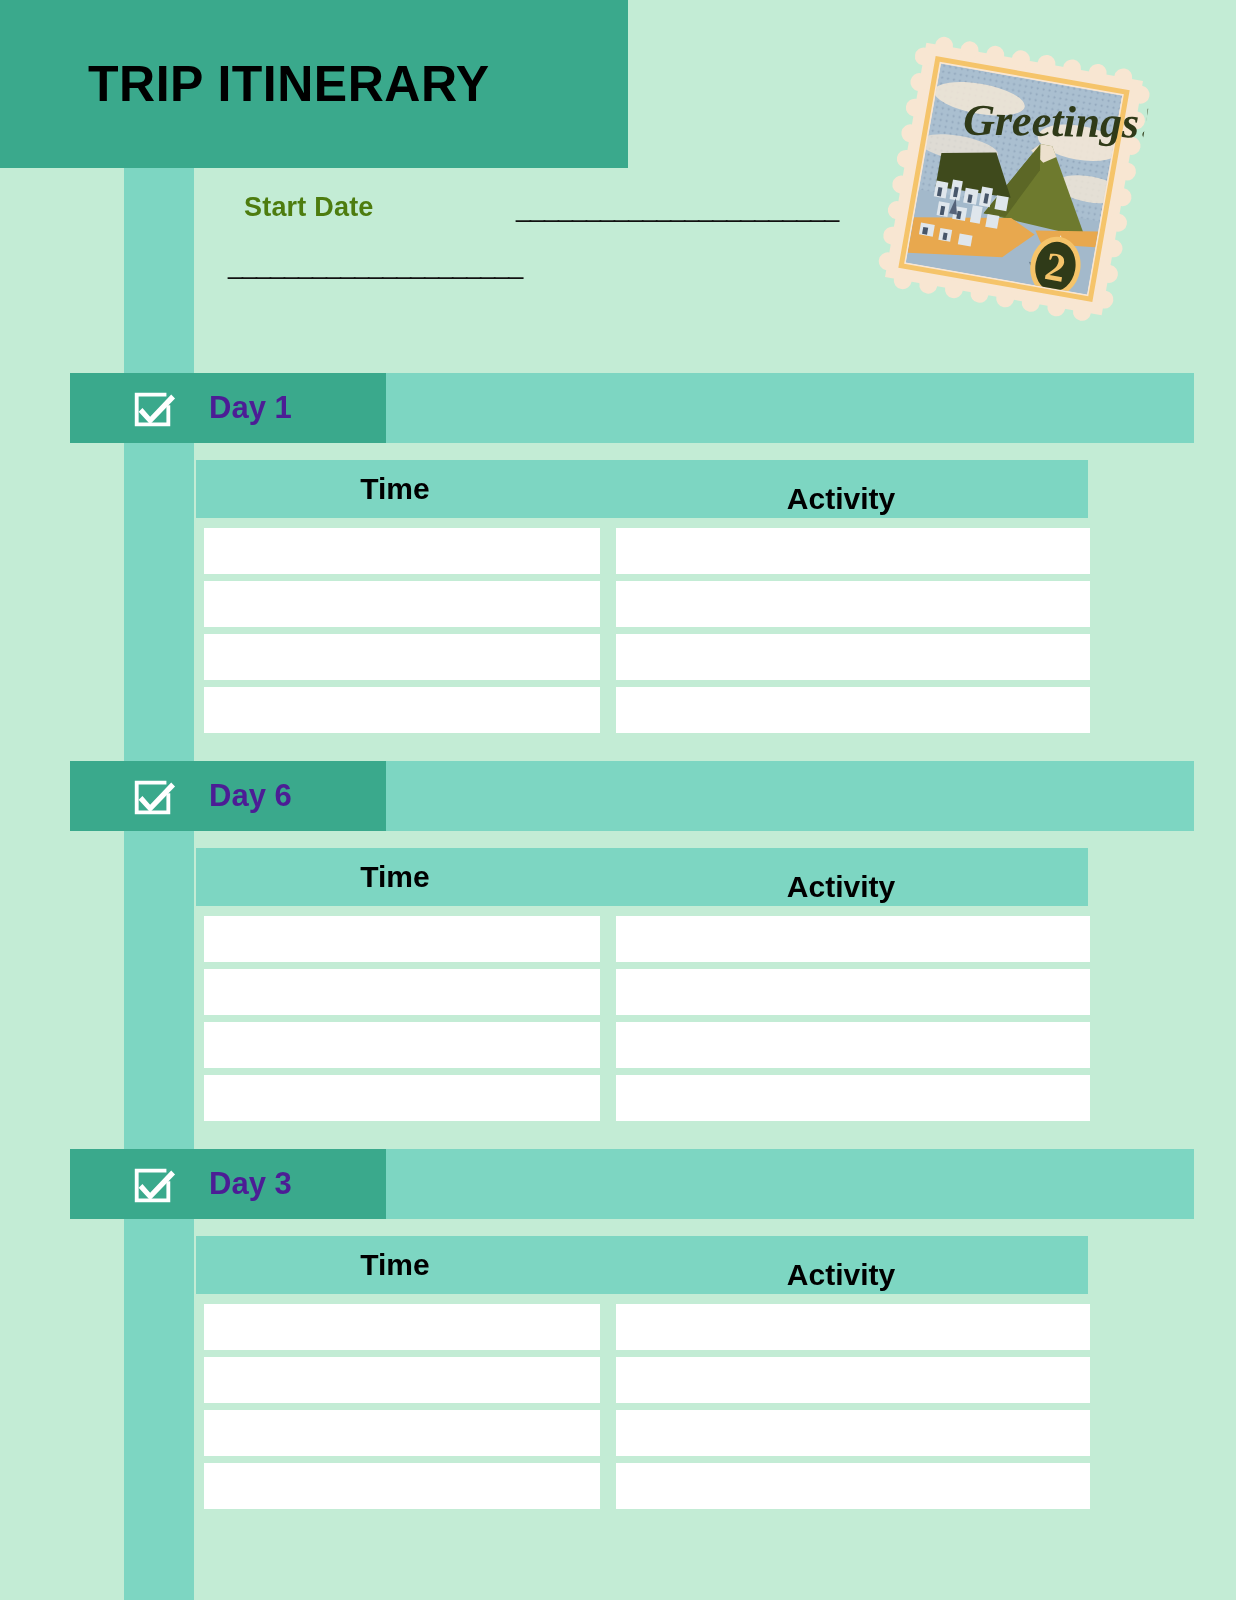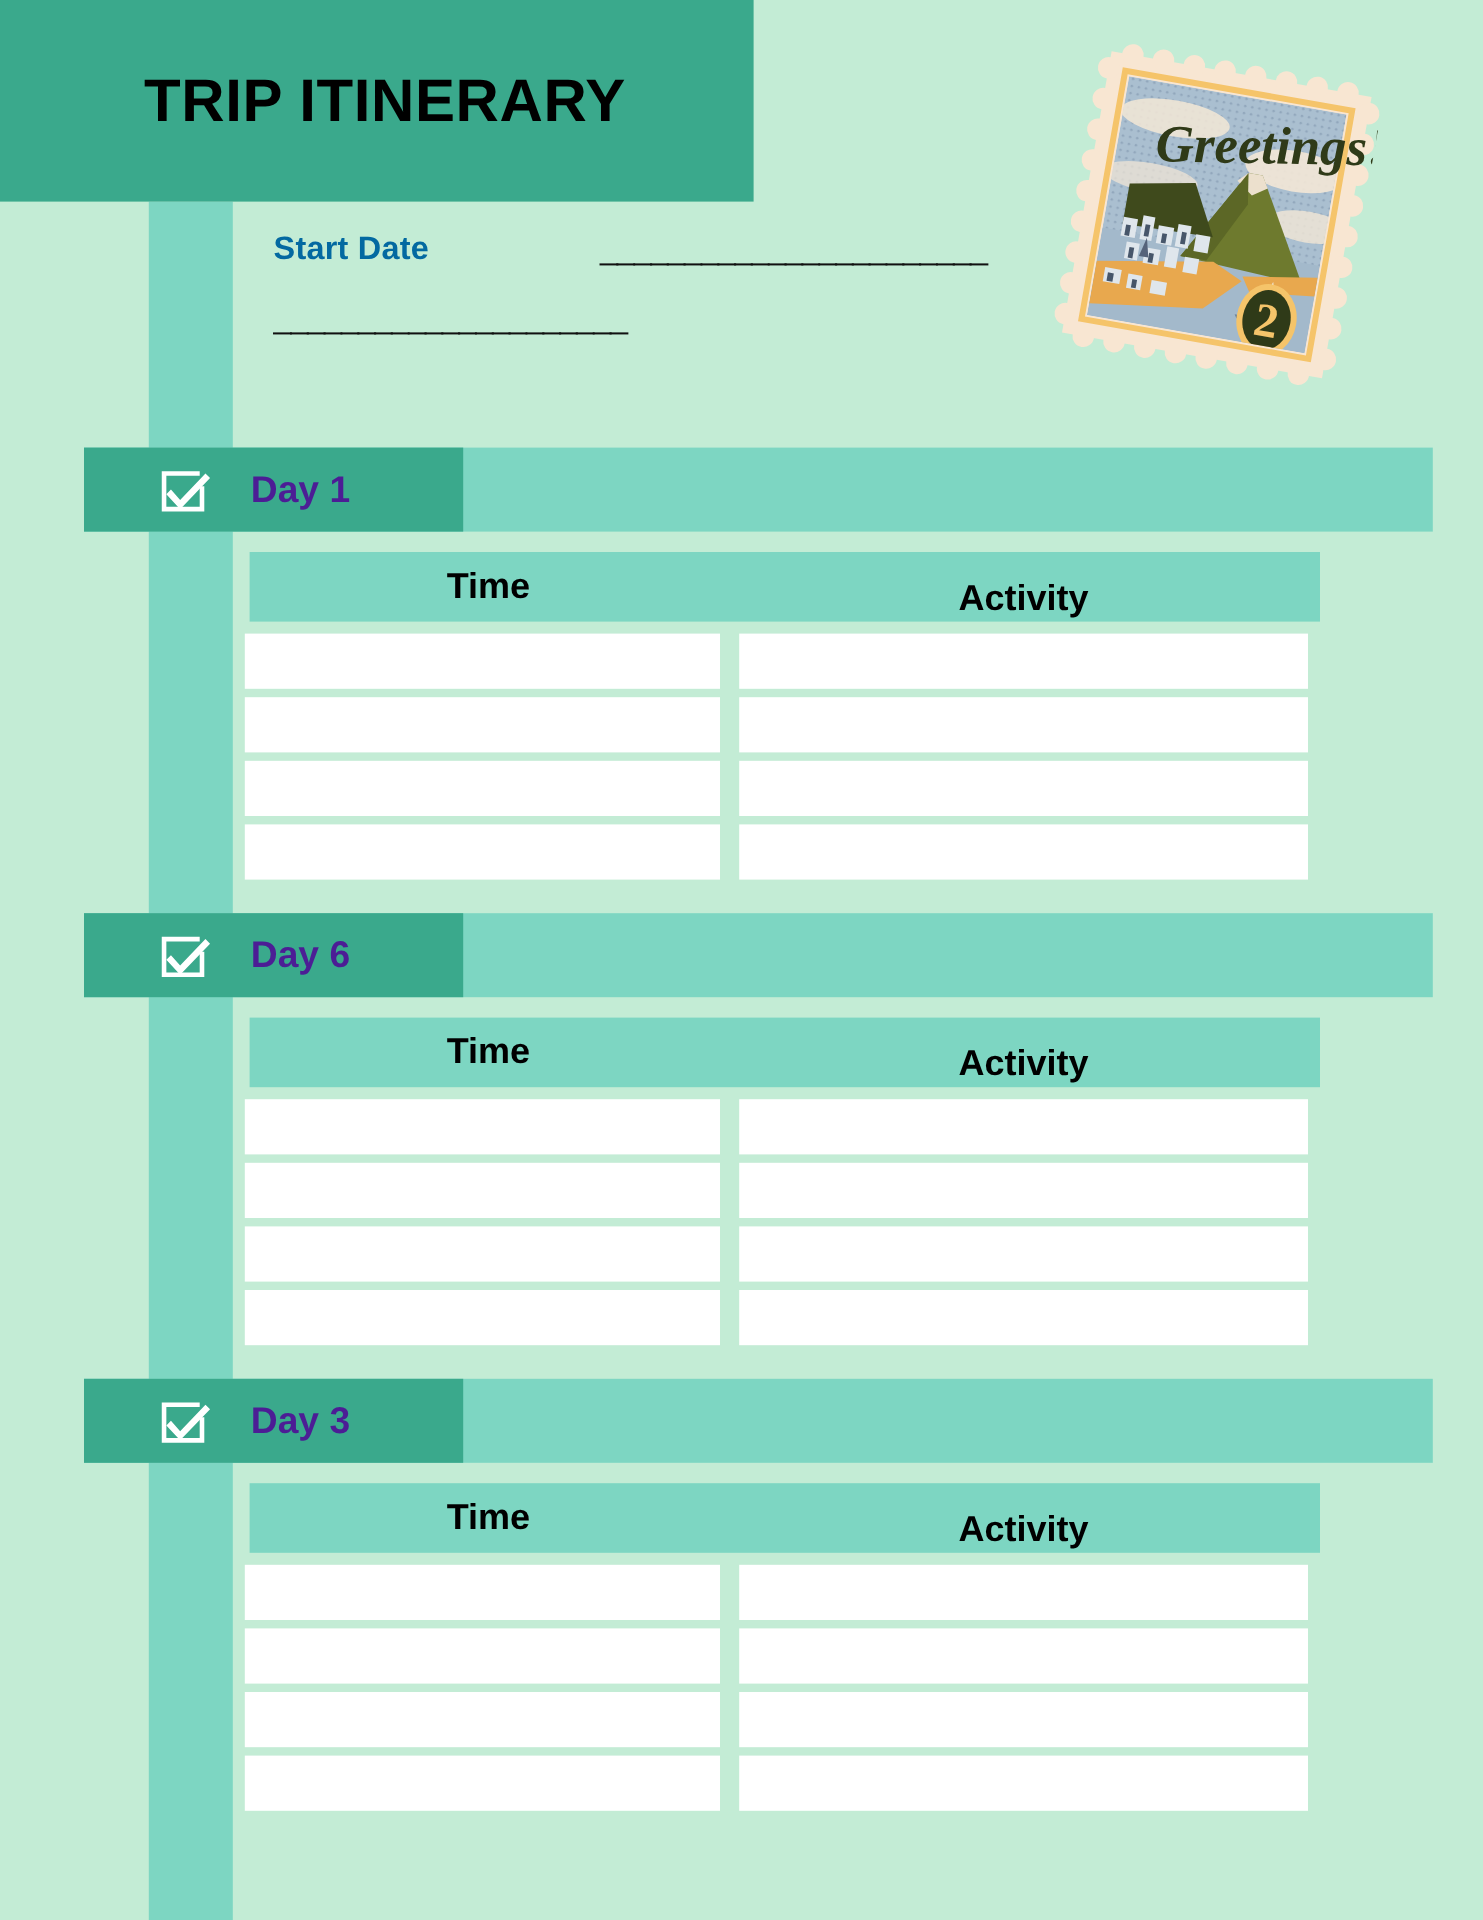--- a/index.html
+++ b/index.html
@@ -33,21 +33,21 @@
     left: 0;
     top: 0;
     width: 628px;
     height: 168px;
     background: #3aa98c;
     z-index: 3;
     display: flex;
     align-items: center;
   }
   .header-title {
-    margin-left: 120px;
+    margin-left: 88px;
     font-size: 50px;
     font-weight: 700;
     letter-spacing: 0.5px;
     color: #000000;
     font-family: "Liberation Sans", sans-serif;
   }
 
   
   .stamp-wrap {
     position: absolute;
@@ -75,22 +75,23 @@
   }
   .info-row {
     display: flex;
     align-items: baseline;
     height: 57px;
   }
   .info-label {
     width: 272px;
     font-size: 27px;
     font-weight: 700;
-    color: #0369a1;
+    color: #4d7c0f;
     letter-spacing: 0.2px;
+    margin-left: 16px;
   }
   .info-line {
     font-size: 27px;
     font-weight: 400;
     color: #111111;
     letter-spacing: -1px;
     white-space: nowrap;
     font-family: Liberation Sans, sans-serif;
   }
 
@@ -124,21 +125,21 @@
   .day-label {
     margin-left: 33px;
     font-size: 31px;
     font-weight: 700;
     color: #4c1d95;
   }
 
   
   .table-head {
     position: absolute;
-    left: 208px;
+    left: 196px;
     width: 892px;
     height: 58px;
     background: #7dd6c2;
     display: flex;
     align-items: center;
   }
   .th {
     font-size: 30px;
     font-weight: 700;
     color: #000000;

